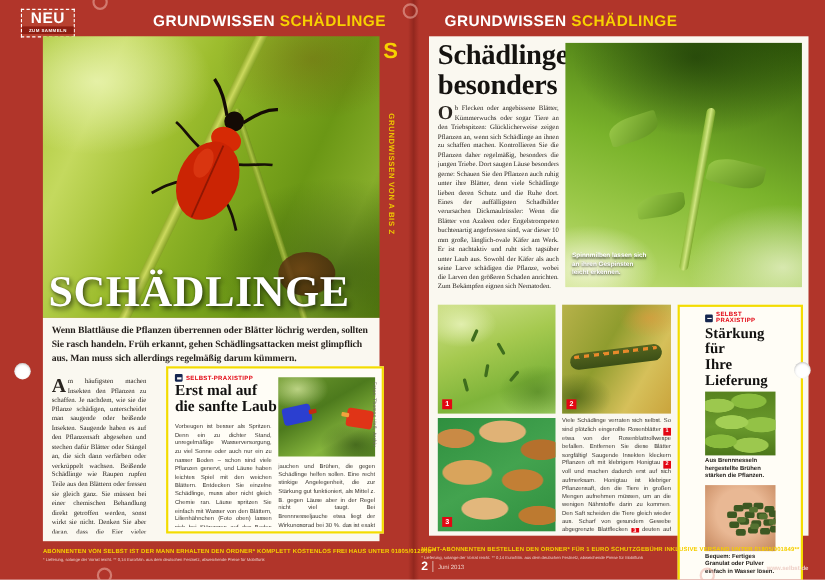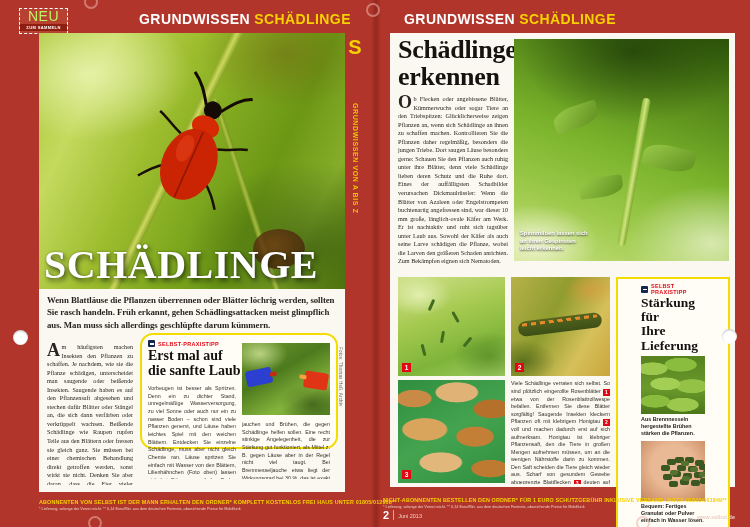--- a/index.html
+++ b/index.html
@@ -3,21 +3,21 @@
 <meta charset="utf-8">
 <style>
   html,body{margin:0;padding:0;}
   #spread{position:relative;width:750px;height:527px;background:#b1352a;overflow:hidden;
           font-family:"Liberation Sans",sans-serif;}
   .abs{position:absolute;}
 
   
   .collect-badge{left:19px;top:8px;width:49px;height:26px;border:1px dashed #fff;
     background:#b84231;box-sizing:border-box;text-align:center;}
-  .collect-badge .t1{display:block;font-weight:400;font-size:14px;line-height:15px;color:#bef264;letter-spacing:.5px;}
+  .collect-badge .t1{display:block;font-weight:700;font-size:14px;line-height:15px;color:#ffffff;letter-spacing:.5px;}
   .collect-badge .t2{display:block;font-weight:700;font-size:4px;line-height:7px;color:#fff;background:#8e1d12;letter-spacing:.4px;}
   .pg-header{top:11px;width:300px;text-align:center;font-weight:800;font-size:14px;letter-spacing:.4px;white-space:nowrap;}
   .pg-header .w{color:#ffffff;} .pg-header .y{color:#f7d100;}
 
   
   .hero{left:39px;top:33px;width:306px;height:256px;overflow:hidden;
     background:
       radial-gradient(ellipse 150px 95px at 16% 16%, rgba(238,247,185,.8), transparent 70%),
       radial-gradient(ellipse 170px 120px at 88% 84%, rgba(35,65,8,.55), transparent 72%),
       radial-gradient(ellipse 120px 80px at 80% 8%, rgba(110,60,10,.30), transparent 70%),
@@ -40,21 +40,21 @@
   .panel{background:#faf8f0;}
   .left-panel{left:39px;top:289px;width:306px;height:203px;}
   .intro{left:8px;top:5px;width:294px;font-family:"Liberation Serif",serif;font-weight:700;
     font-size:8.8px;line-height:1.42;color:#241f1b;letter-spacing:-.05px;}
   .article{font-family:"Liberation Serif",serif;font-size:6.2px;line-height:1.38;color:#2a2520;
     text-align:justify;}
   .left-article{left:8px;top:54px;width:86px;height:142px;overflow:hidden;}
   .dropcap{float:left;font-size:18px;line-height:14px;font-weight:700;padding-right:1.5px;}
 
   .tipbox{border:2px solid #f3dc00;background:#fffdf6;box-sizing:border-box;}
-  .tipbox1{left:101px;top:44px;width:198px;height:116px;padding:5px 6px;border-radius:13px;}
+  .tipbox1{left:112px;top:44px;width:198px;height:152px;padding:5px 6px;}
   .kicker{display:flex;align-items:center;gap:3px;}
   .kicker .logo{width:7px;height:7px;background:#15264f;border-radius:1px;position:relative;flex:0 0 auto;}
   .kicker .logo::after{content:"";position:absolute;left:1.5px;top:3px;width:4px;height:1.5px;background:#fff;}
   .kicker .ktext{font-size:5.5px;font-weight:800;color:#e30613;letter-spacing:.3px;}
   .tip-title{font-family:"Liberation Serif",serif;font-weight:700;color:#121110;}
   .tip-title1{font-size:14px;line-height:1.06;margin-top:2px;width:95px;}
   .tipcol{font-size:5.3px;line-height:1.45;color:#34302b;text-align:justify;position:absolute;width:88px;}
   .tb1-col1{left:6px;top:50px;height:94px;overflow:hidden;}
   .tb1-col2{right:6px;top:86px;height:58px;overflow:hidden;}
 
@@ -201,21 +201,21 @@
     </svg>
     <div class="abs hero-title">SCHÄDLINGE</div>
   </div>
 
   <div class="abs side-tab">
     <span class="letter">S</span>
     <span class="vlabel">GRUNDWISSEN VON A BIS Z</span>
   </div>
 
   <div class="abs panel left-panel">
-    <div class="abs intro">Wenn Blattläuse die Pflanzen überrennen oder Blätter löchrig werden, sollten Sie rasch handeln. Früh erkannt, gehen Schädlingsattacken meist glimpflich aus. Man muss sich allerdings geschlüpfte darum kümmern.</div>
+    <div class="abs intro">Wenn Blattläuse die Pflanzen überrennen oder Blätter löchrig werden, sollten Sie rasch handeln. Früh erkannt, gehen Schädlingsattacken meist glimpflich aus. Man muss sich allerdings regelmäßig darum kümmern.</div>
 
     <div class="abs article left-article">
       <span class="dropcap">A</span><span>m häufigsten machen Insekten den Pflanzen zu schaffen. Je nachdem, wie sie die Pflanze schädigen, unterscheidet man saugende oder beißende Insekten. Saugende haben es auf den Pflanzensaft abgesehen und stechen dafür Blätter oder Stängel an, die sich dann verfärben oder verkrüppelt wachsen. Beißende Schädlinge wie Raupen rupfen Teile aus den Blättern oder fressen sie gleich ganz. Sie müssen bei einer chemischen Behandlung direkt getroffen werden, sonst wirkt sie nicht. Denken Sie aber daran, dass die Eier vieler Schädlinge vor Spritzmitteln sicher sind und nach gut zehn Tagen eine weitere Behandlung erfolgen muss, damit frisch geschlüpfte Larven gleich eins über die Deckel bekommen. Ausnahmen sind überwinternde Eier, die mit Austriebsspritzmitteln gut bekämpft werden.</span>
     </div>
 
     <div class="abs tipbox tipbox1">
       <div class="kicker">
         <span class="logo"></span>
         <span class="ktext">SELBST-PRAXISTIPP</span>
       </div>
@@ -233,21 +233,21 @@
 
     <div class="abs credit" style="right:2px;top:58px;">Fotos: Thomas Heß, Archiv</div>
   </div>
 
   <div class="abs footer-main" style="left:39px;top:499px;width:333px;">ABONNENTEN VON SELBST IST DER MANN ERHALTEN DEN ORDNER* KOMPLETT KOSTENLOS FREI HAUS UNTER 01805/012908**</div>
   <div class="abs footer-small" style="left:39px;top:506.5px;">* Lieferung, solange der Vorrat reicht.  ** 0,14 Euro/Min. aus dem deutschen Festnetz, abweichende Preise für Mobilfunk</div>
 
   <div class="abs panel right-panel">
     <div class="abs r-title">
       <div>Schädlinge</div>
-      <div>erkennen</div>
+      <div>besonders</div>
     </div>
 
     <div class="abs article r-article">
       <span class="dropcap">O</span><span>b Flecken oder angebissene Blätter, Kümmerwuchs oder sogar Tiere an den Triebspitzen: Glücklicherweise zeigen Pflanzen an, wenn sich Schädlinge an ihnen zu schaffen machen. Kontrollieren Sie die Pflanzen daher regelmäßig, besonders die jungen Triebe. Dort saugen Läuse besonders gerne: Schauen Sie den Pflanzen auch ruhig unter ihre Blätter, denn viele Schädlinge lieben deren Schutz und die Ruhe dort. Eines der auffälligsten Schadbilder verursachen Dickmaulrüssler: Wenn die Blätter von Azaleen oder Engelstrompeten buchtenartig angefressen sind, war dieser 10 mm große, länglich-ovale Käfer am Werk. Er ist nachtaktiv und ruht sich tagsüber unter Laub aus. Sowohl der Käfer als auch seine Larve schädigen die Pflanze, wobei die Larven den größeren Schaden anrichten. Zum Bekämpfen eignen sich Nematoden.</span>
     </div>
 
     <div class="abs mites-photo">
       <div class="m-stem"></div>
       <div class="m-leaf" style="left:18%;top:30%;width:46px;height:22px;transform:rotate(-18deg);"></div>
       <div class="m-leaf" style="left:60%;top:48%;width:52px;height:24px;transform:rotate(14deg);"></div>

